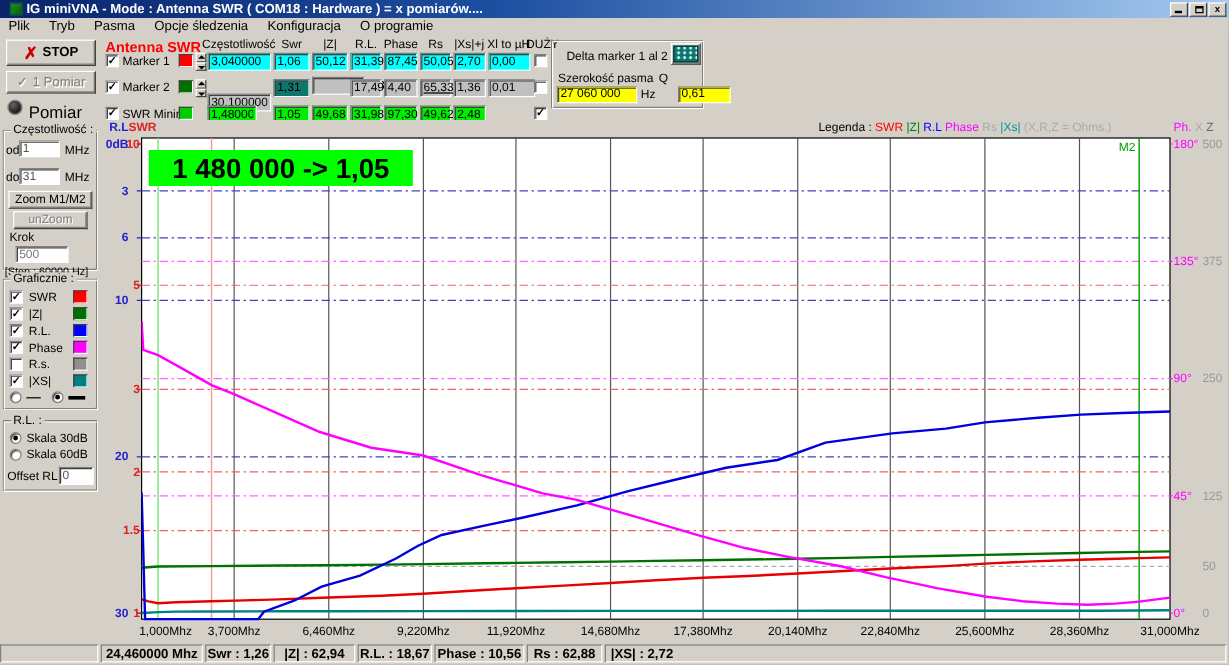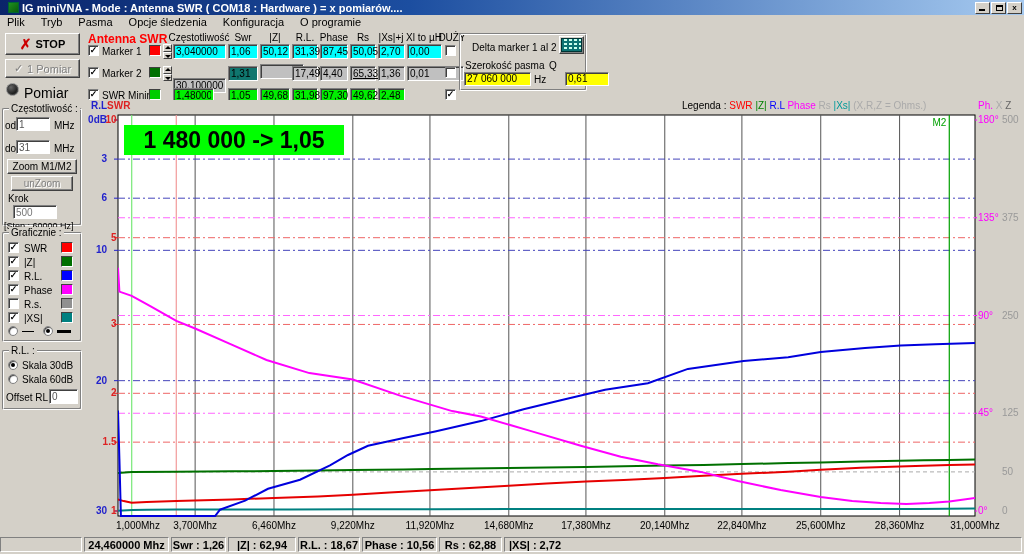--- a/index.html
+++ b/index.html
@@ -208,21 +208,21 @@
           <span class="spin-cell spin-up"></span>
           <span class="spin-cell spin-dn"></span>
         </span>
         <input class="field" value="30,100000" style="left: 88px; top: 38px; width: 53px; height: 15px; background: rgb(192, 192, 192); line-height: 13px; margin-top: 12px;">
         <span class="field" style="left: 143px; top: 38px; width: 30px; height: 15px; background: #0f766e; line-height: 13px;">1,31</span>
         <span class="field" style="left: 175px; top: 36px; width: 30px; height: 15px; background: rgb(192, 192, 192); line-height: 13px; padding-left: 40px;">65,35</span>
         <span class="field" style="left: 207px; top: 38px; width: 26px; height: 15px; background: rgb(192, 192, 192); line-height: 13px;">17,49</span>
         <span class="field" style="left: 235px; top: 38px; width: 28px; height: 15px; background: rgb(192, 192, 192); line-height: 13px;">4,40</span>
         <span class="field" style="left: 265px; top: 38px; width: 26px; height: 15px; background: rgb(192, 192, 192); line-height: 13px; text-decoration: underline;">65,33</span>
         <span class="field" style="left: 293px; top: 38px; width: 27px; height: 15px; background: rgb(192, 192, 192); line-height: 13px;">1,36</span>
-        <span class="field" style="left: 322px; top: 38px; width: 57px; height: 15px; background: rgb(192, 192, 192); line-height: 13px;">0,01</span>
+        <span class="field" style="left: 322px; top: 38px; width: 39px; height: 15px; background: rgb(192, 192, 192); line-height: 13px;">0,01</span>
         <span class="cb" style="left: 360px; top: 39px;"></span>
         <span class="cb" style="left: 3px; top: 61px;">✓</span>
         <span class="row-label" style="left: 17px; top: 62px;">SWR Minimu</span>
         <span class="colorbox" style="left: 64px; top: 61px; background: rgb(0, 204, 0);"></span>
         <input class="field" value="1,480000" style="left: 88px; top: 60px; width: 41px; height: 15px; background: rgb(0, 238, 0); line-height: 13px;">
         <span class="field" style="left: 143px; top: 60px; width: 30px; height: 15px; background: rgb(0, 238, 0); line-height: 13px;">1,05</span>
         <span class="field" style="left: 175px; top: 60px; width: 30px; height: 15px; background: rgb(0, 238, 0); line-height: 13px;">49,68</span>
         <span class="field" style="left: 207px; top: 60px; width: 26px; height: 15px; background: rgb(0, 238, 0); line-height: 13px;">31,98</span>
         <span class="field" style="left: 235px; top: 60px; width: 28px; height: 15px; background: rgb(0, 238, 0); line-height: 13px;">97,30</span>
         <span class="field" style="left: 265px; top: 60px; width: 26px; height: 15px; background: rgb(0, 238, 0); line-height: 13px;">49,62</span>

